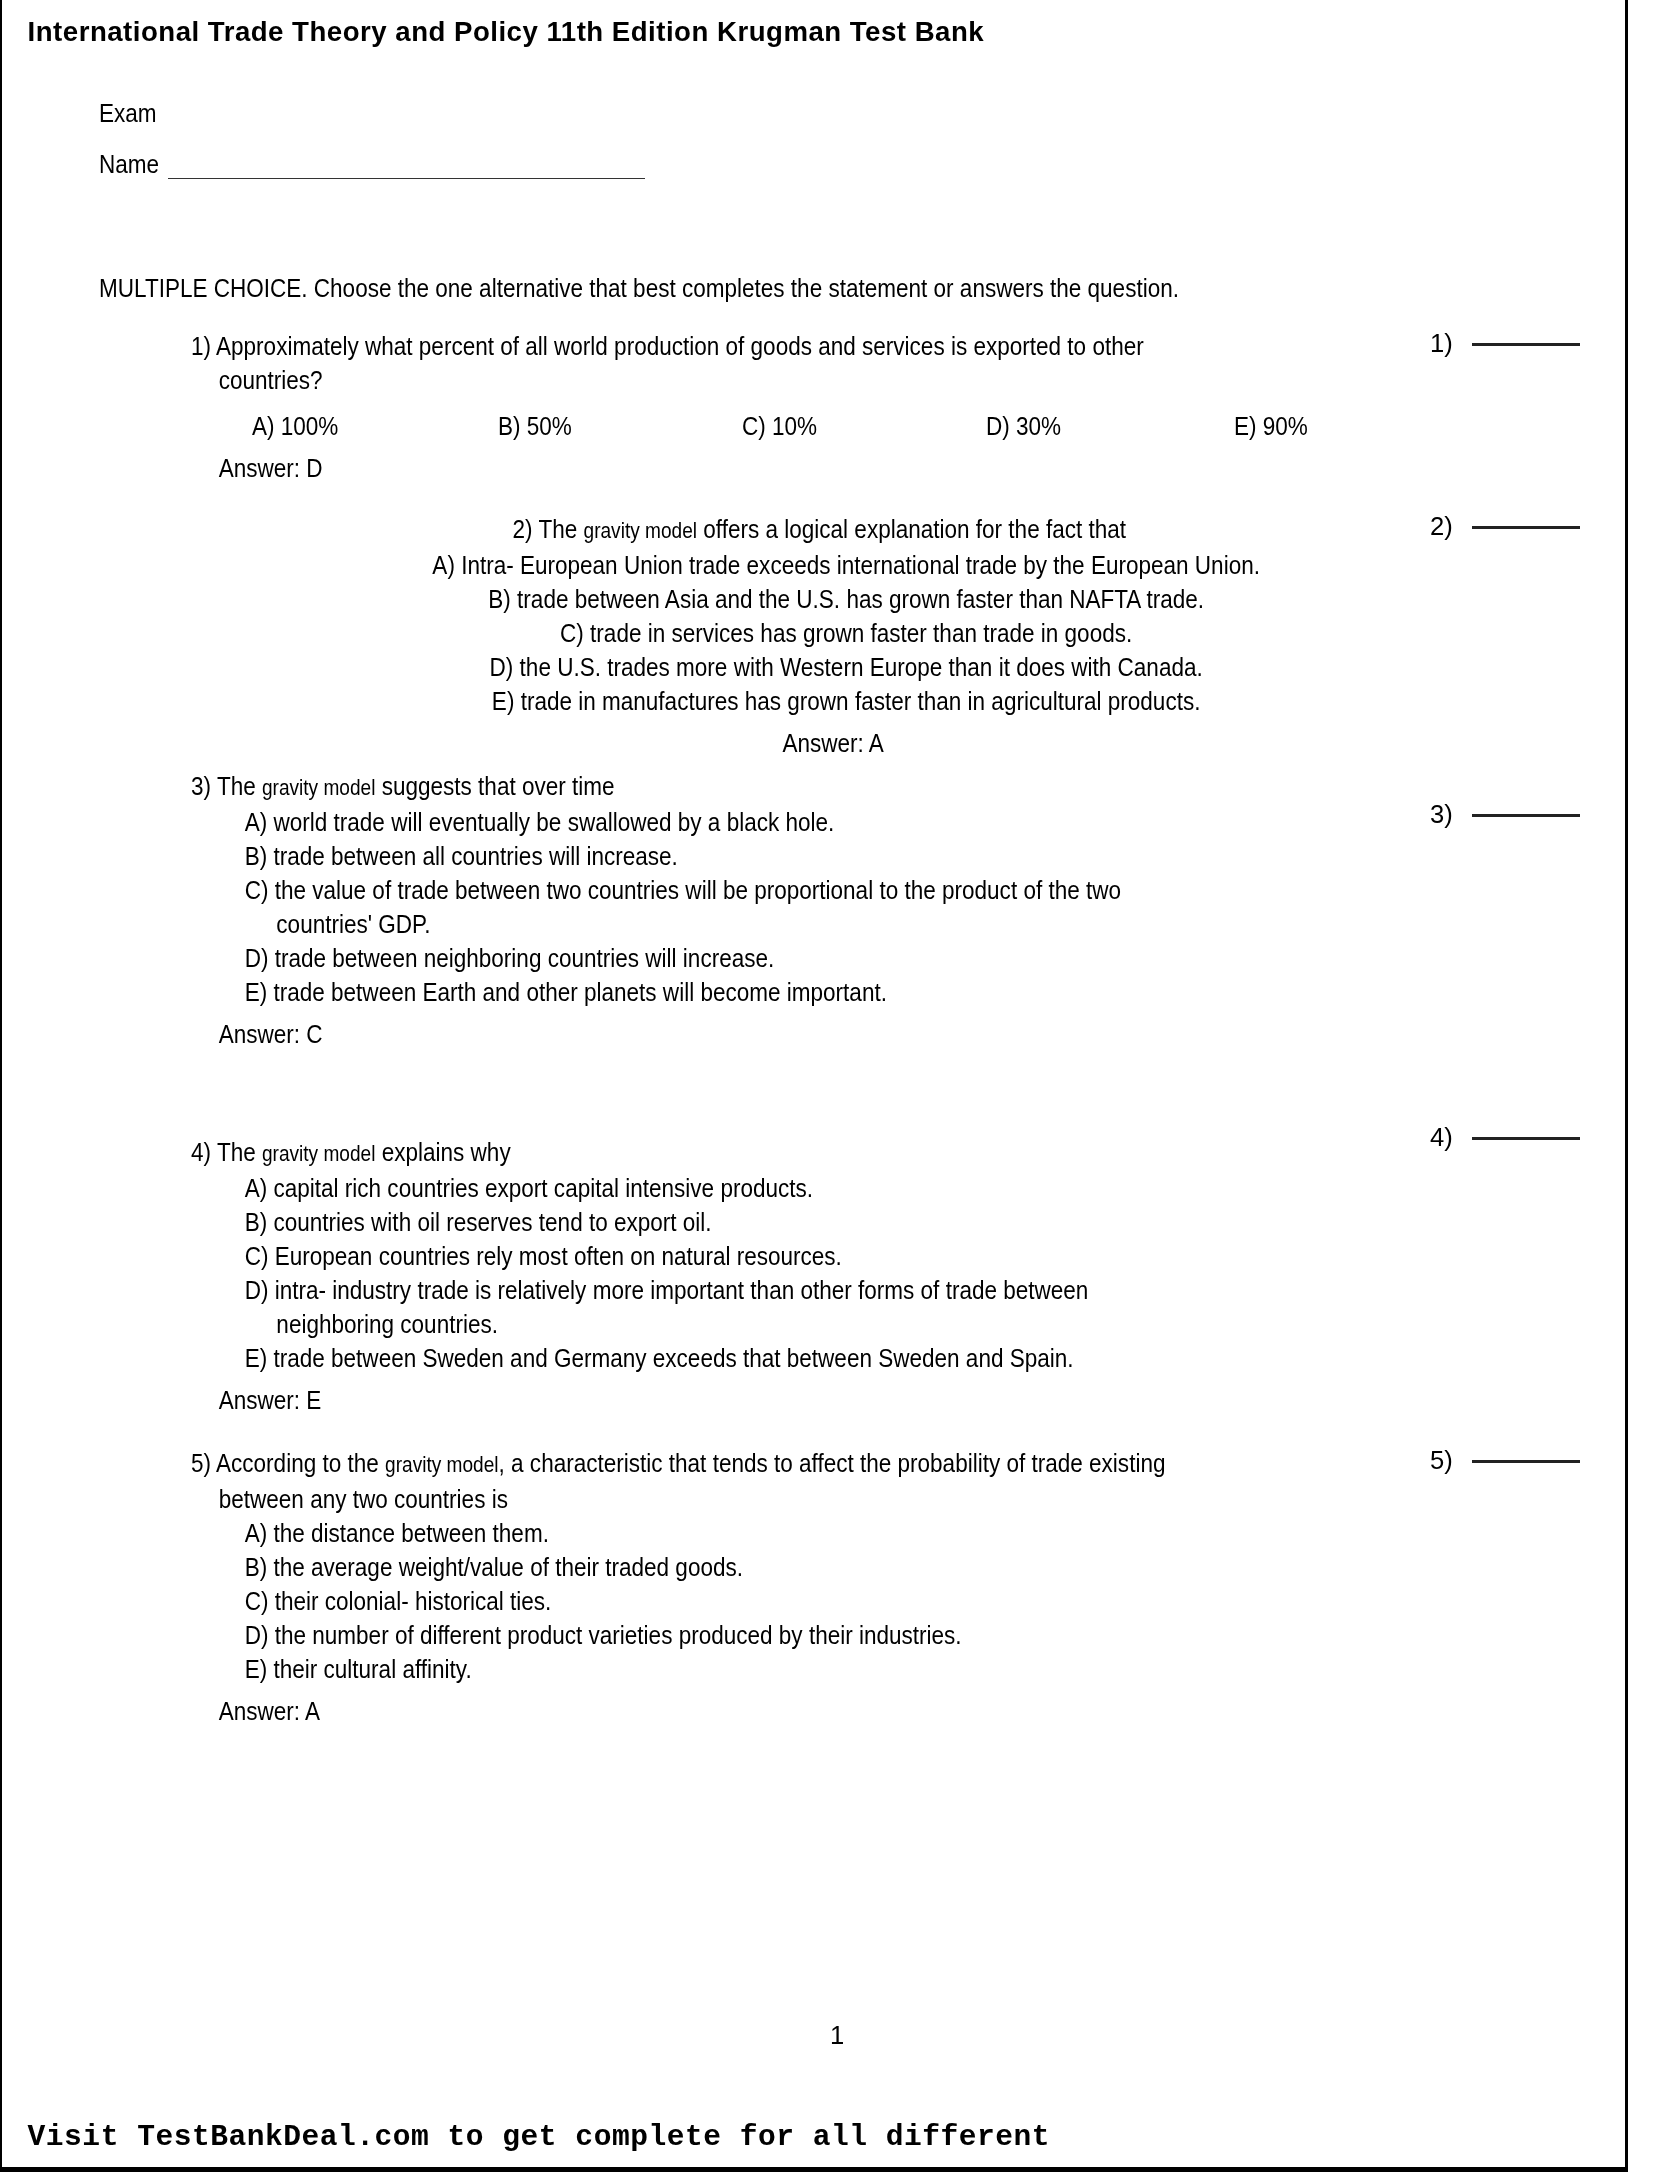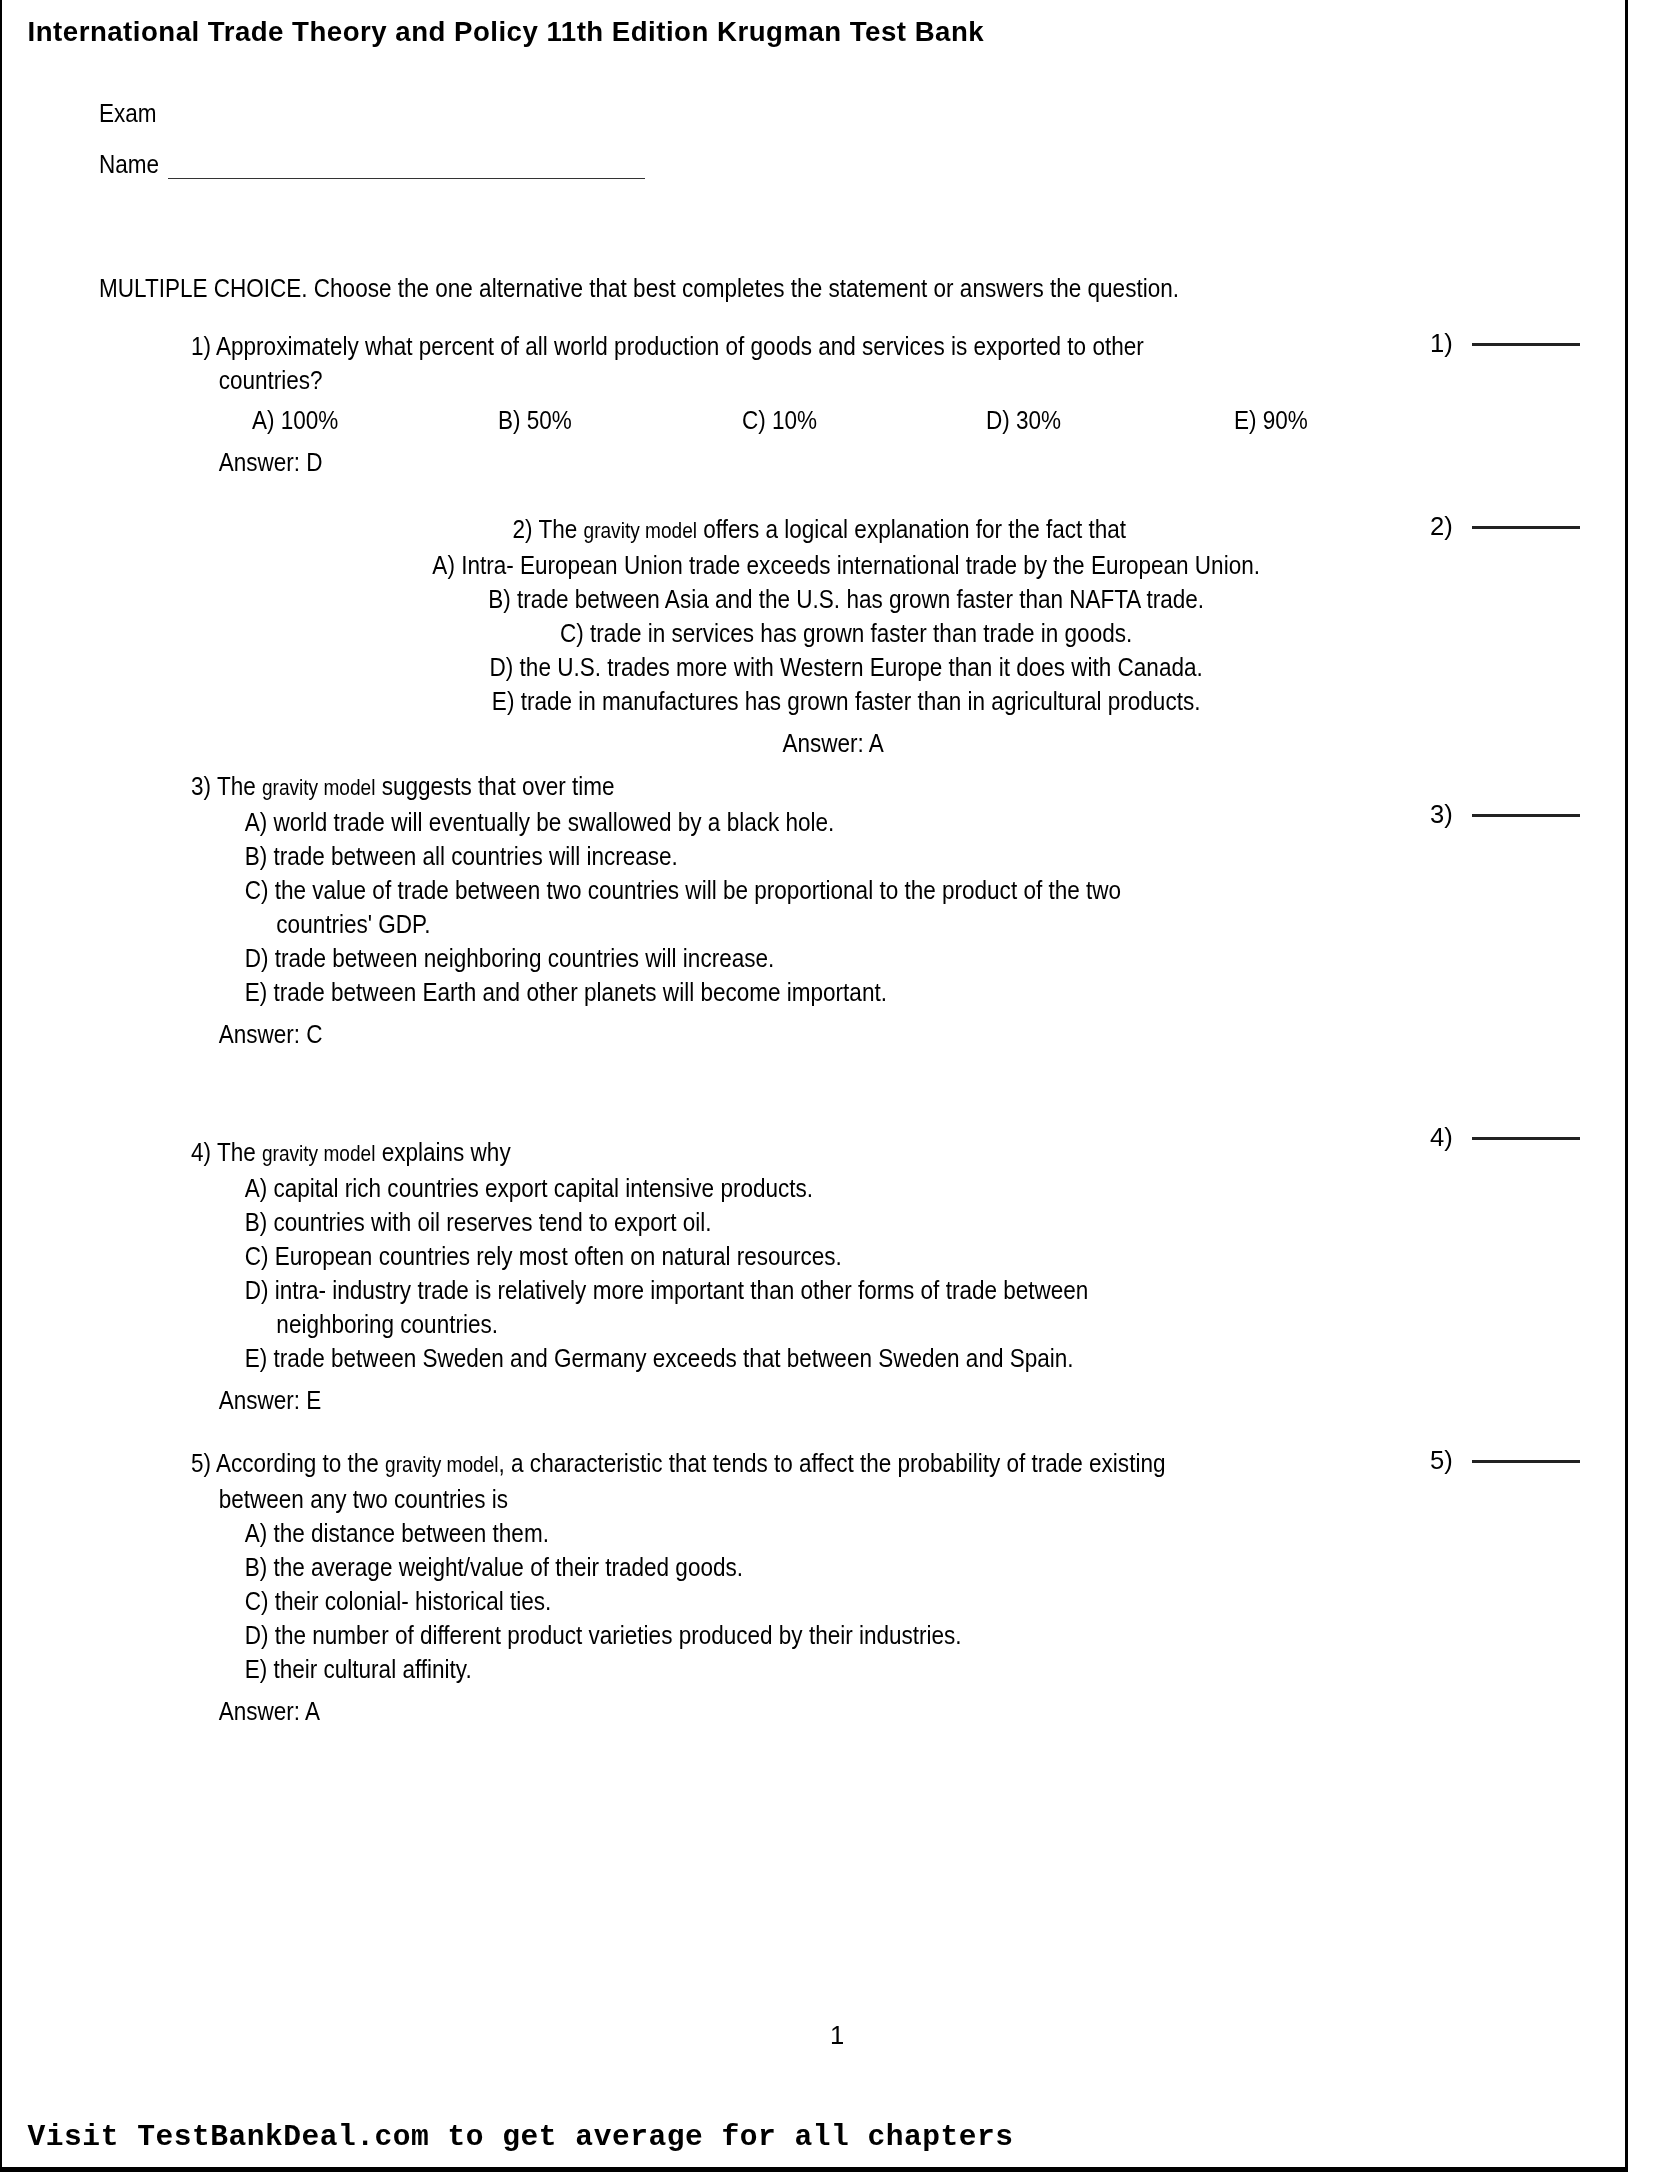--- a/index.html
+++ b/index.html
@@ -11,21 +11,21 @@
   .name-row { position:absolute; left:99px; top:150px; font-size:25.6px; display:flex; align-items:flex-end; }
   .name-label { transform:scaleX(0.88); transform-origin:left; display:inline-block; width:71px; }
   .name-line { display:inline-block; width:477px; border-bottom:1px solid #333; height:25.6px; margin-left:-2px; }
   .instructions { position:absolute; left:99px; top:274px; font-size:25.6px; white-space:nowrap; transform:scaleX(0.88); transform-origin:left; }
   .q { position:absolute; left:191px; width:1428px; font-size:25.6px; }
   .txt { transform:scaleX(0.88); transform-origin:left; white-space:nowrap; display:block; line-height:34px; }
   .stem-cont { padding-left:31.5px; }
   .opt { padding-left:61px; }
   .opt-cont { padding-left:97px; }
   .answer { padding-left:31.5px; margin-top:7.9px; }
-  .inline-opts { display:flex; padding-left:61px; line-height:34px; margin-top:6px; }
+  .inline-opts { display:flex; padding-left:61px; line-height:34px; margin-top:12px; }
   .inline-opts span { display:inline-block; transform:scaleX(0.88); transform-origin:left; }
   .small { font-size:21.7px; }
   .qnum-right { position:absolute; left:1430px; font-size:25.6px; }
   .blank { position:absolute; left:1472px; width:108px; border-bottom:3px solid #222; }
   .pagenum { position:absolute; left:830px; top:2021px; font-size:25.6px; }
 </style>
 </head>
 <body>
 
 <div class="frame"></div>
@@ -102,14 +102,14 @@
   <span class="txt opt">C) their colonial- historical ties.</span>
   <span class="txt opt">D) the number of different product varieties produced by their industries.</span>
   <span class="txt opt">E) their cultural affinity.</span>
   <span class="txt answer">Answer:  A</span>
 </div>
 <div class="qnum-right" style="top:1446px;">5)</div>
 <div class="blank" style="top:1460px;"></div>
 
 <div class="pagenum">1</div>
 
-<div class="footer-text">Visit TestBankDeal.com to get average for all chapters</div>
+<div class="footer-text">Visit TestBankDeal.com to get complete for all different</div>
 
 
 </body></html>

